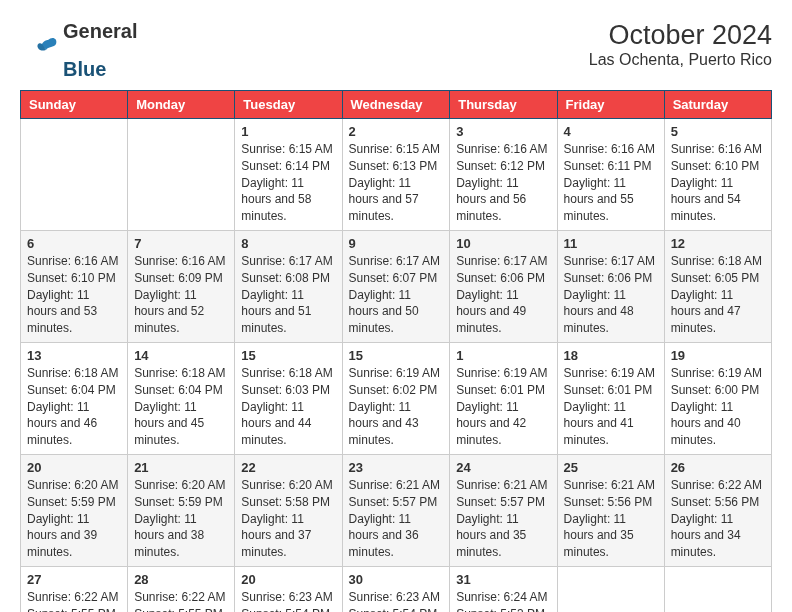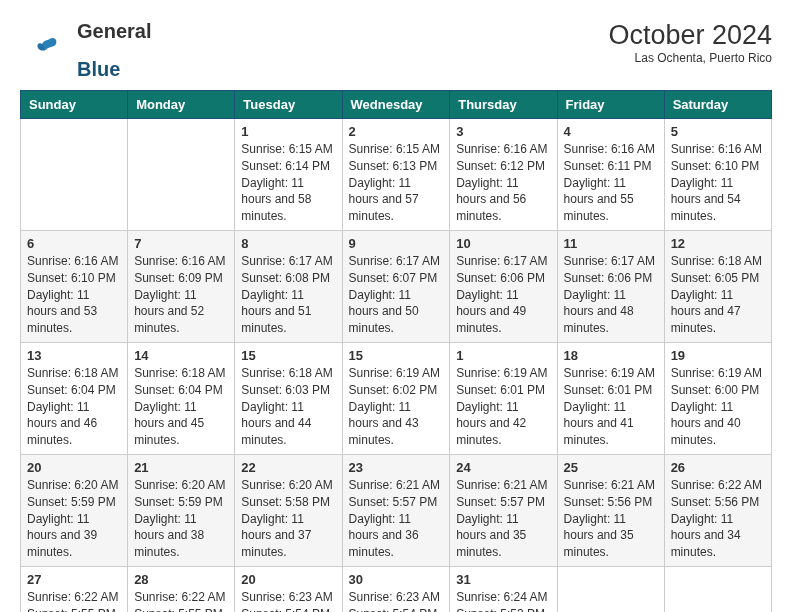--- a/index.html
+++ b/index.html
@@ -18,30 +18,30 @@
     }
     .title-area {
       text-align: right;
     }
     .month-title {
       font-size: 27px;
       font-weight: normal;
       color: #333;
     }
     .location-title {
-      font-size: 12px;
+      font-size: 16px;
       color: #333;
     }
     .calendar {
       width: 100%;
       border-collapse: collapse;
       border: 1px solid #ccc;
     }
     .calendar th {
-      background-color: #0f766e;
+      background-color: #ef4444;
       color: white;
       text-align: left;
       padding: 6px 8px;
       font-size: 13px;
       border: 1px solid #1a5276;
     }
     .calendar td {
       vertical-align: top;
       padding: 5px 6px;
       border: 1px solid #ccc;
@@ -64,21 +64,21 @@
       font-size: 12px;
       line-height: 1.4;
       color: #333;
     }
     .empty-cell {
       background: #fff !important;
     }
     .logo-wrapper {
       display: flex;
       align-items: center;
-      gap: 17px;
+      gap: 3px;
     }
     .logo-text-wrapper {
       display: flex;
       flex-direction: column;
     }
     .logo-icon {
       width: 40px;
       height: 40px;
     }
   </style>

